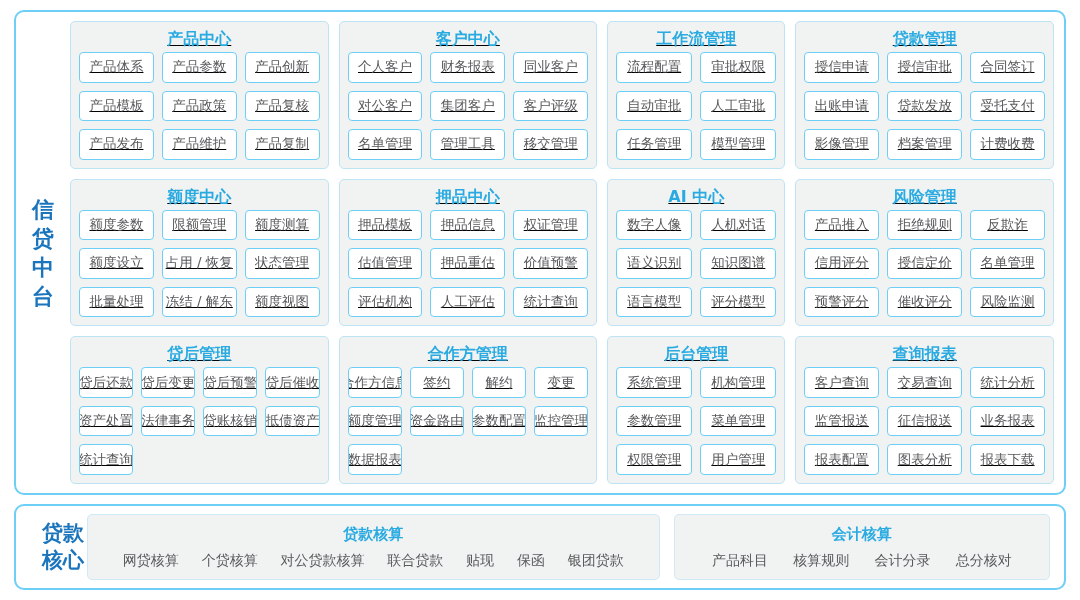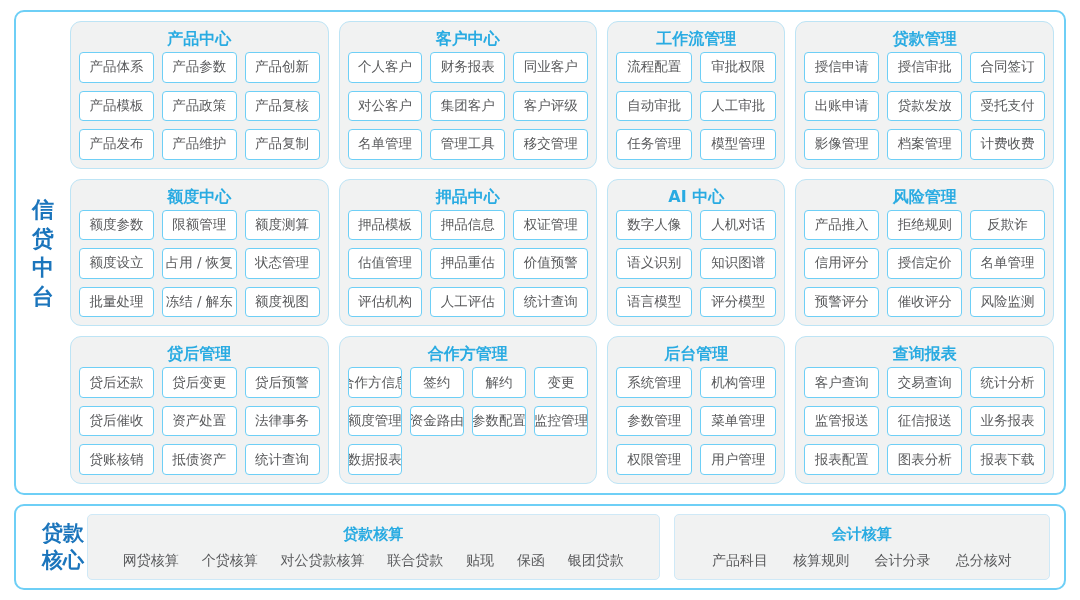--- a/index.html
+++ b/index.html
@@ -12,21 +12,21 @@
   .section-label { color:#1b75bc; font-weight:bold; font-size:21px; padding-left:12px; white-space:nowrap; }
   .channels { flex:1; display:flex; justify-content:space-between; align-items:center; padding:0 26px 0 38px; }
   .channel-btn { width:181px; height:27px; border:1.5px solid #6ecff6; border-radius:5px; background:#fff;
                  display:flex; align-items:center; justify-content:center; font-size:14px; color:#58595b; cursor:pointer; }
 
   
   .middle { border:2px solid #6ecff6; border-radius:10px; flex:1; display:flex; padding:9px 10px 9px 0; background:#fff; }
   .vlabel { width:54px; display:flex; flex-direction:column; justify-content:center; align-items:center;
             color:#1b75bc; font-weight:bold; font-size:22px; line-height:29px; }
   .modules { flex:1; display:grid; grid-template-columns:1.45fr 1.45fr 1fr 1.45fr; grid-auto-rows:1fr; gap:10px; }
-  .module-card { background:#f1f2f2; border:1px solid #bde4f5; border-radius:11px; padding:5px 8px 8px; display:flex; flex-direction:column; }
+  .module-card { background:#f1f2f2; border:1px solid #bde4f5; border-radius:5px; padding:5px 8px 8px; display:flex; flex-direction:column;text-decoration:underline; }
   .module-title { text-align:center; color:#29abe2; font-weight:bold; font-size:16px; height:25px; line-height:24px; }
   .module-items { flex:1; display:grid; gap:8px; }
   .item-btn { background:#fff; border:1px solid #6ecff6; border-radius:4px; min-height:25px;
               display:flex; align-items:center; justify-content:center; font-size:13.5px; color:#58595b;
               white-space:nowrap; overflow:hidden; cursor:pointer; }
 
   
   .core { border:2px solid #6ecff6; border-radius:10px; height:86px; display:flex; align-items:center; padding:0 14px 0 16px; gap:3px; background:#fff; }
   .core-label { color:#1b75bc; font-weight:bold; font-size:21px; line-height:27px; padding-left:10px; white-space:nowrap; }
   .core-label span { display:block; }
@@ -153,21 +153,21 @@
             <div class="item-btn">信用评分</div>
             <div class="item-btn">授信定价</div>
             <div class="item-btn">名单管理</div>
             <div class="item-btn">预警评分</div>
             <div class="item-btn">催收评分</div>
             <div class="item-btn">风险监测</div>
           </div>
         </div>
         <div class="module-card">
           <div class="module-title">贷后管理</div>
-          <div class="module-items" style="grid-template-columns: repeat(3, 1fr);">
+          <div class="module-items" style="grid-template-columns: repeat(4, 1fr);">
             <div class="item-btn">贷后还款</div>
             <div class="item-btn">贷后变更</div>
             <div class="item-btn">贷后预警</div>
             <div class="item-btn">贷后催收</div>
             <div class="item-btn">资产处置</div>
             <div class="item-btn">法律事务</div>
             <div class="item-btn">贷账核销</div>
             <div class="item-btn">抵债资产</div>
             <div class="item-btn">统计查询</div>
           </div>

